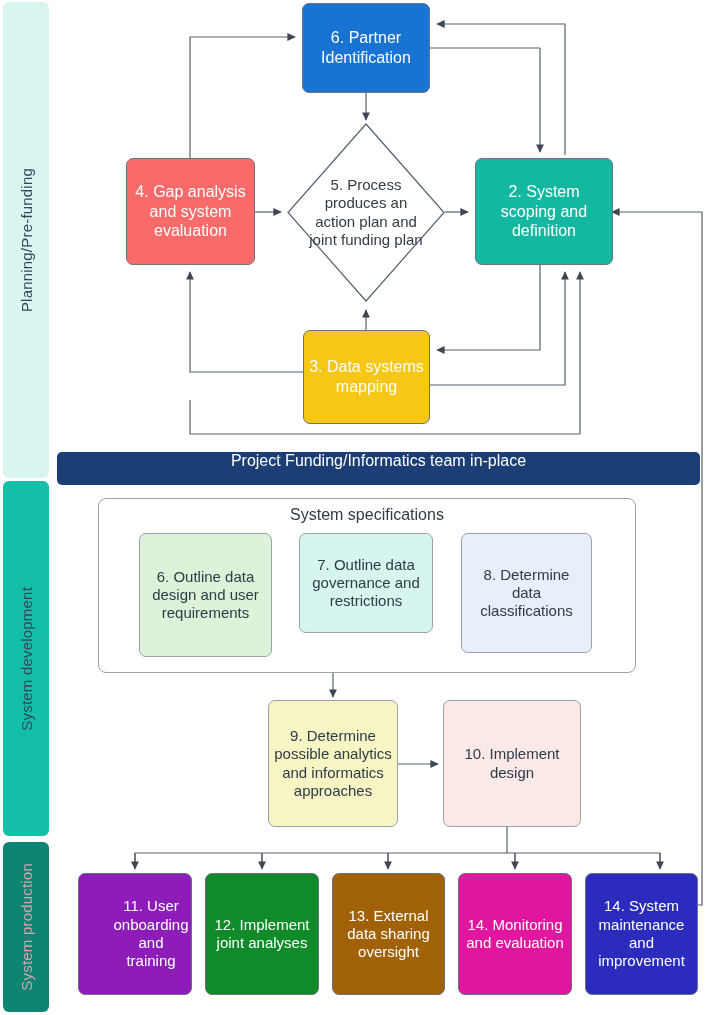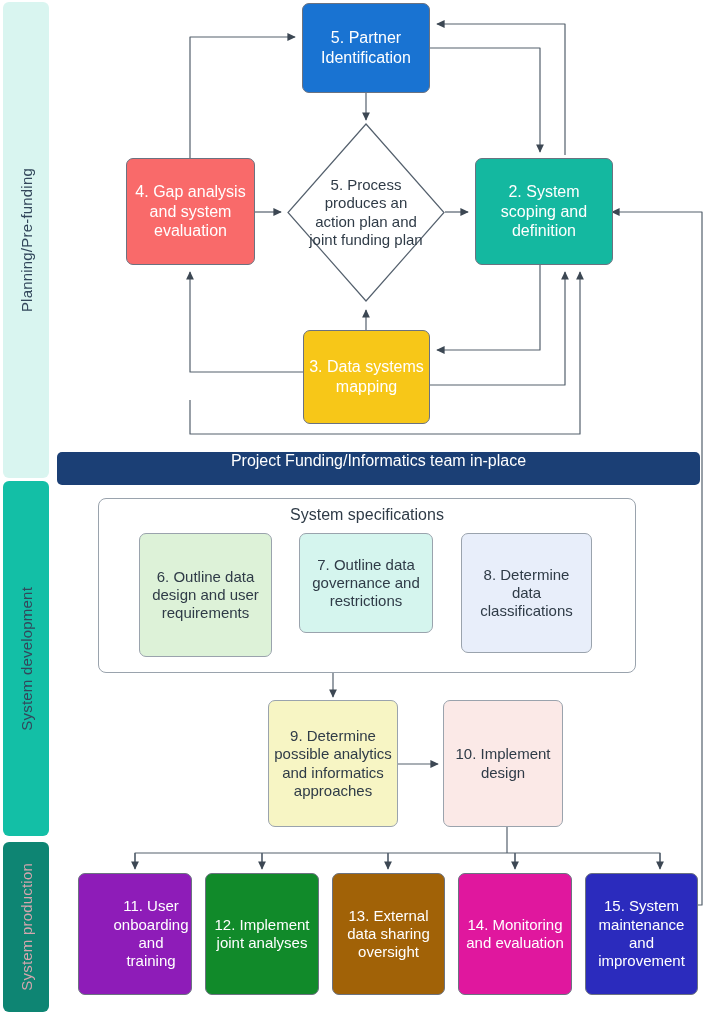--- a/index.html
+++ b/index.html
@@ -93,21 +93,21 @@
       <path d="M515,853 L515,866"></path>
       <path d="M135,853 L135,869" marker-end="url(#ah)"></path>
       <path d="M262,853 L262,869" marker-end="url(#ah)"></path>
       <path d="M388,853 L388,869" marker-end="url(#ah)"></path>
       <path d="M515,853 L515,869" marker-end="url(#ah)"></path>
       <path d="M660,853 L660,869" marker-end="url(#ah)"></path>
     </g>
   </svg>
 
   <div class="node w fs16" style="left:302px;top:3px;width:128px;height:90px;background:#1973d2;">
-    <span>5. Partner Identification</span>
+    <span>6. Partner Identification</span>
   </div>
 
   <div class="node w fs16" style="left:126px;top:158px;width:129px;height:107px;background:#f96a6a;">
     <span>4. Gap analysis and system evaluation</span>
   </div>
 
   <div class="node w fs16" style="left:475px;top:158px;width:138px;height:107px;background:#14b8a0;">
     <span>2. System scoping and definition</span>
   </div>
 
@@ -138,33 +138,33 @@
   <div class="node d fs15" style="left:299px;top:533px;width:134px;height:100px;background:#d5f5ee;border-color:#9aa3ad;">
     <span>7. Outline data governance and restrictions</span>
   </div>
   <div class="node d fs15" style="left:461px;top:533px;width:131px;height:120px;background:#e8eefa;border-color:#9aa3ad;">
     <span>8. Determine data classifications</span>
   </div>
 
   <div class="node d fs15" style="left:268px;top:700px;width:130px;height:127px;background:#f7f5c4;border-color:#9aa3ad;">
     <span>9. Determine possible analytics and informatics approaches</span>
   </div>
-  <div class="node d fs15" style="left:443px;top:700px;width:120px;height:127px;background:#fbe9e7;border-color:#9aa3ad;">
+  <div class="node d fs15" style="left:443px;top:700px;width:138px;height:127px;background:#fbe9e7;border-color:#9aa3ad;">
     <span>10. Implement design</span>
   </div>
 
   <div class="node w fs15" style="left:78px;top:873px;width:114px;height:122px;background:#8e1cb8;padding-left:37px;">
     <span>11. User onboarding and training</span>
   </div>
   <div class="node w fs15" style="left:205px;top:873px;width:114px;height:122px;background:#118a2a;">
     <span>12. Implement joint analyses</span>
   </div>
   <div class="node w fs15" style="left:332px;top:873px;width:113px;height:122px;background:#a16207;">
     <span>13. External data sharing oversight</span>
   </div>
   <div class="node w fs15" style="left:458px;top:873px;width:114px;height:122px;background:#e0179e;">
     <span>14. Monitoring and evaluation</span>
   </div>
   <div class="node w fs15" style="left:585px;top:873px;width:113px;height:122px;background:#2b2bbd;">
-    <span>15. System maintenance and improvement</span>
+    <span>14. System maintenance and improvement</span>
   </div>
 
 </div>
 
 </body></html>

